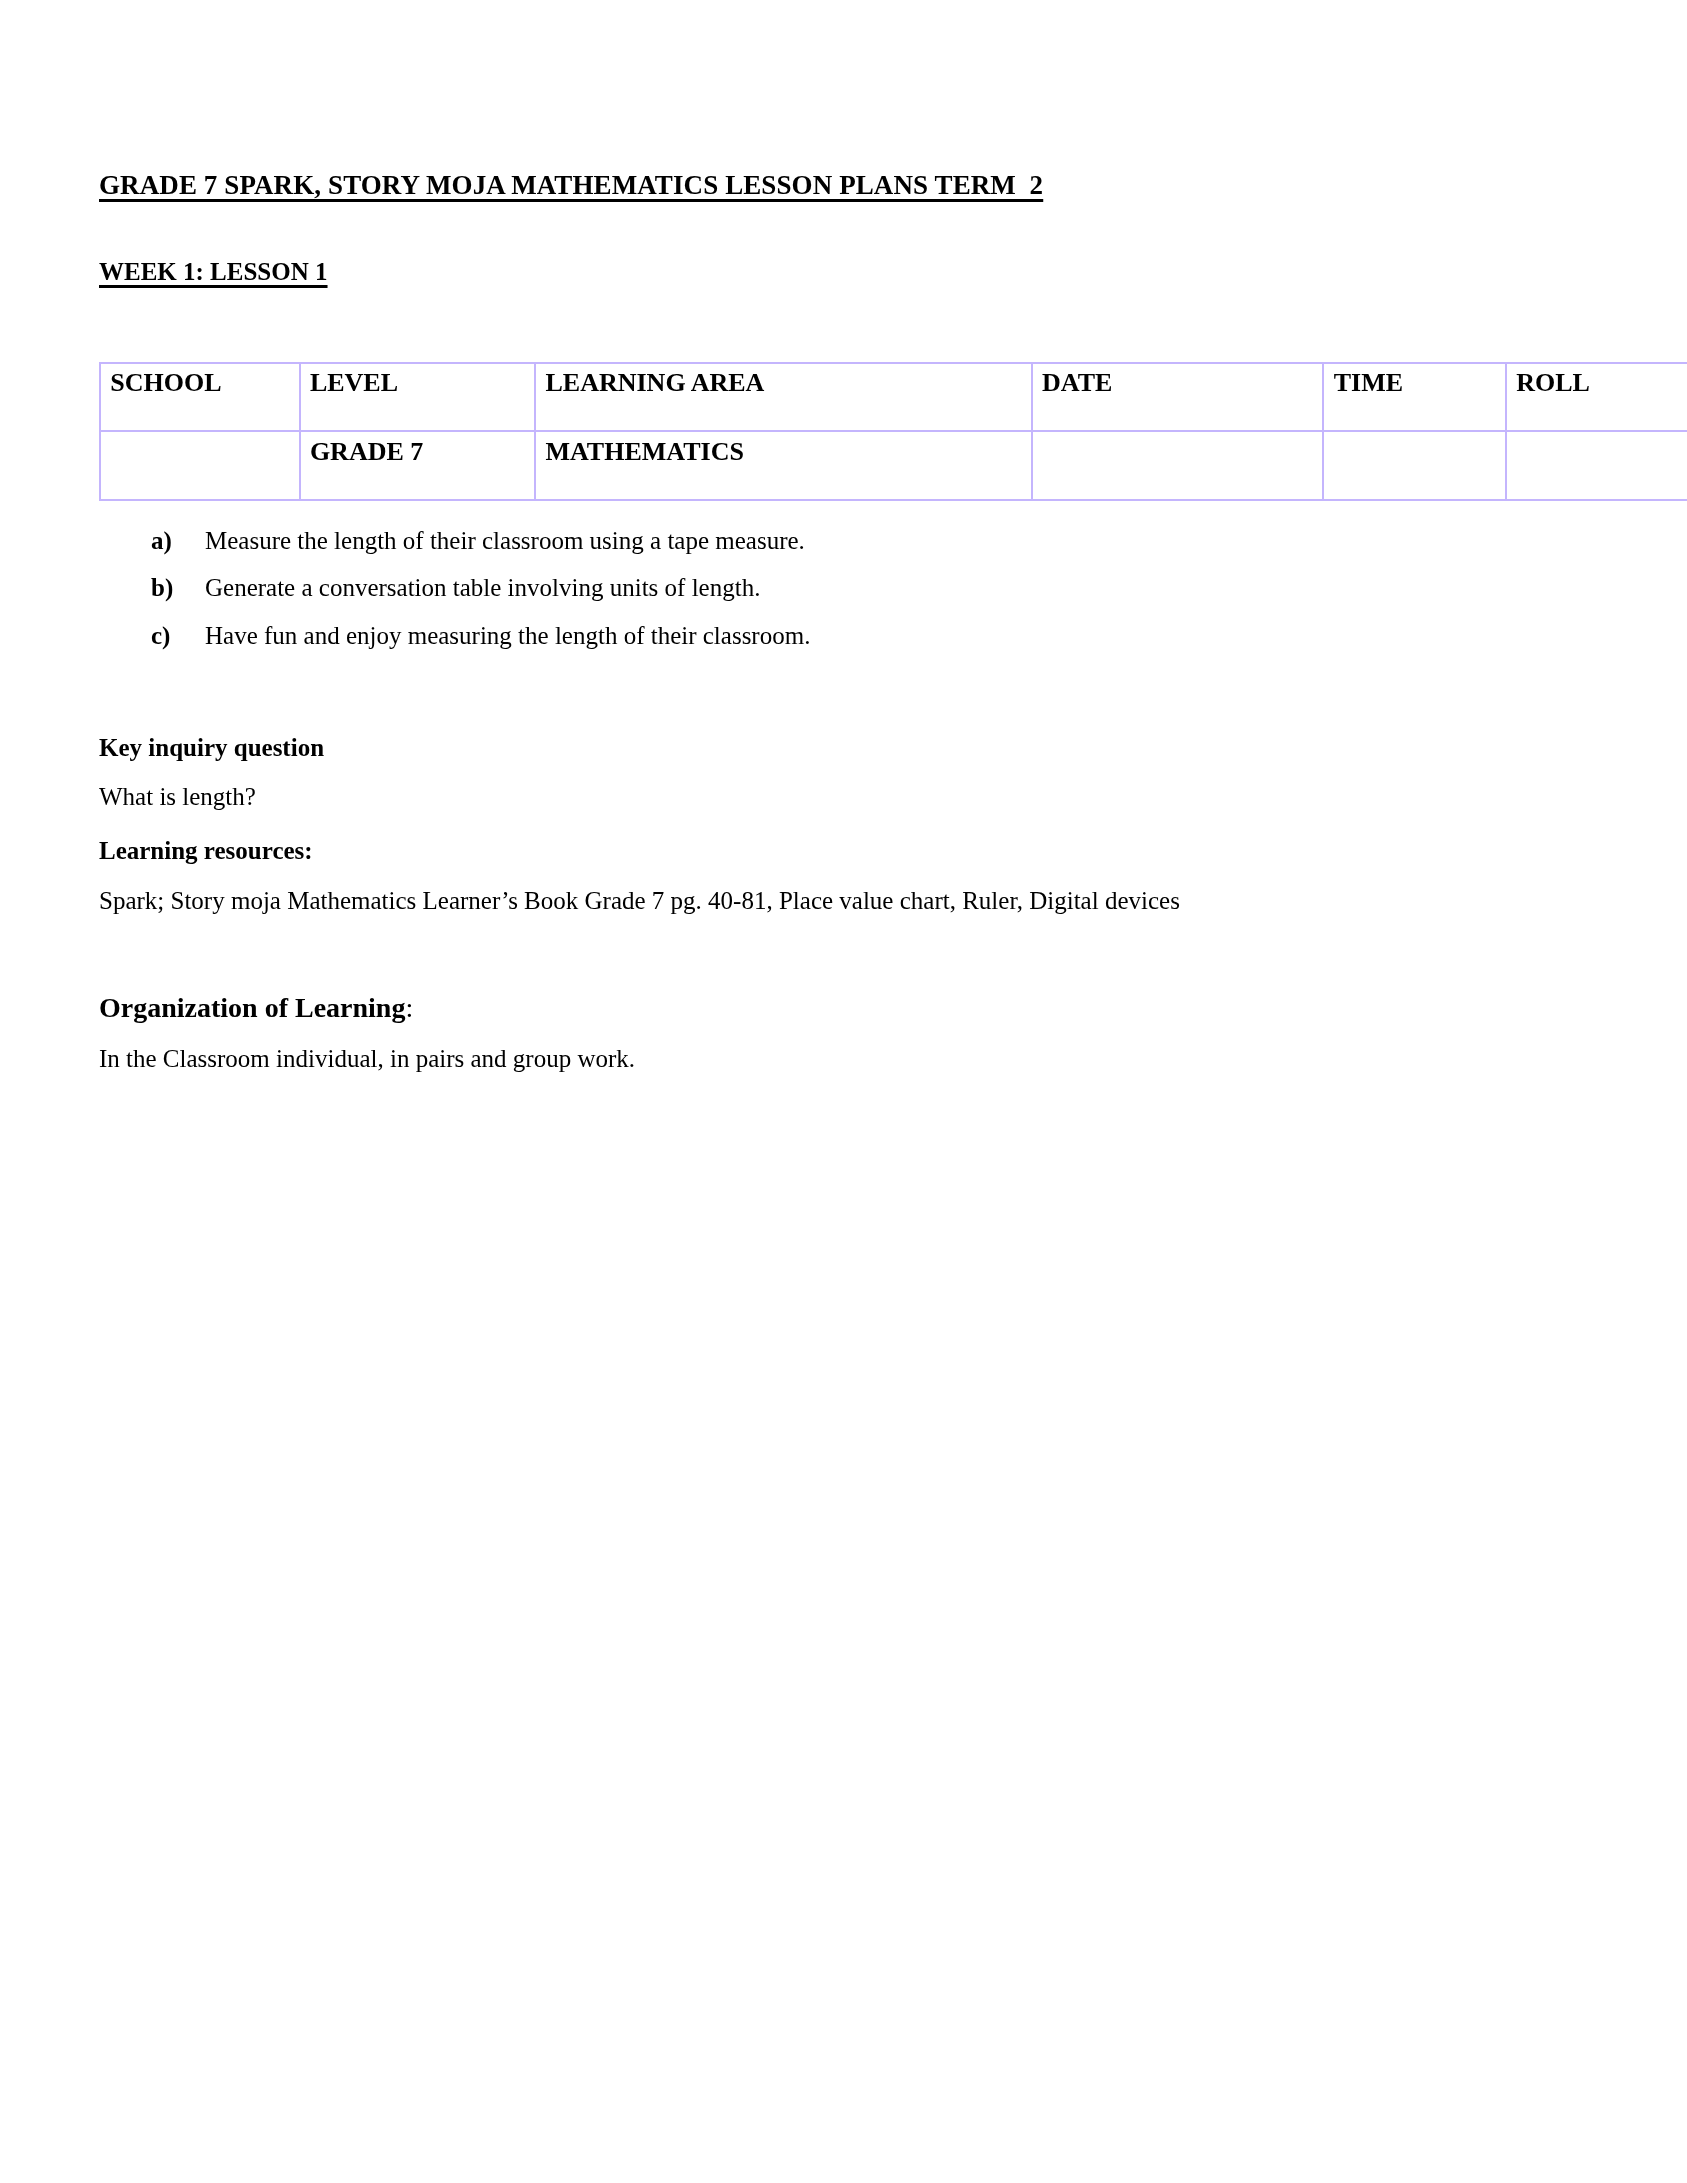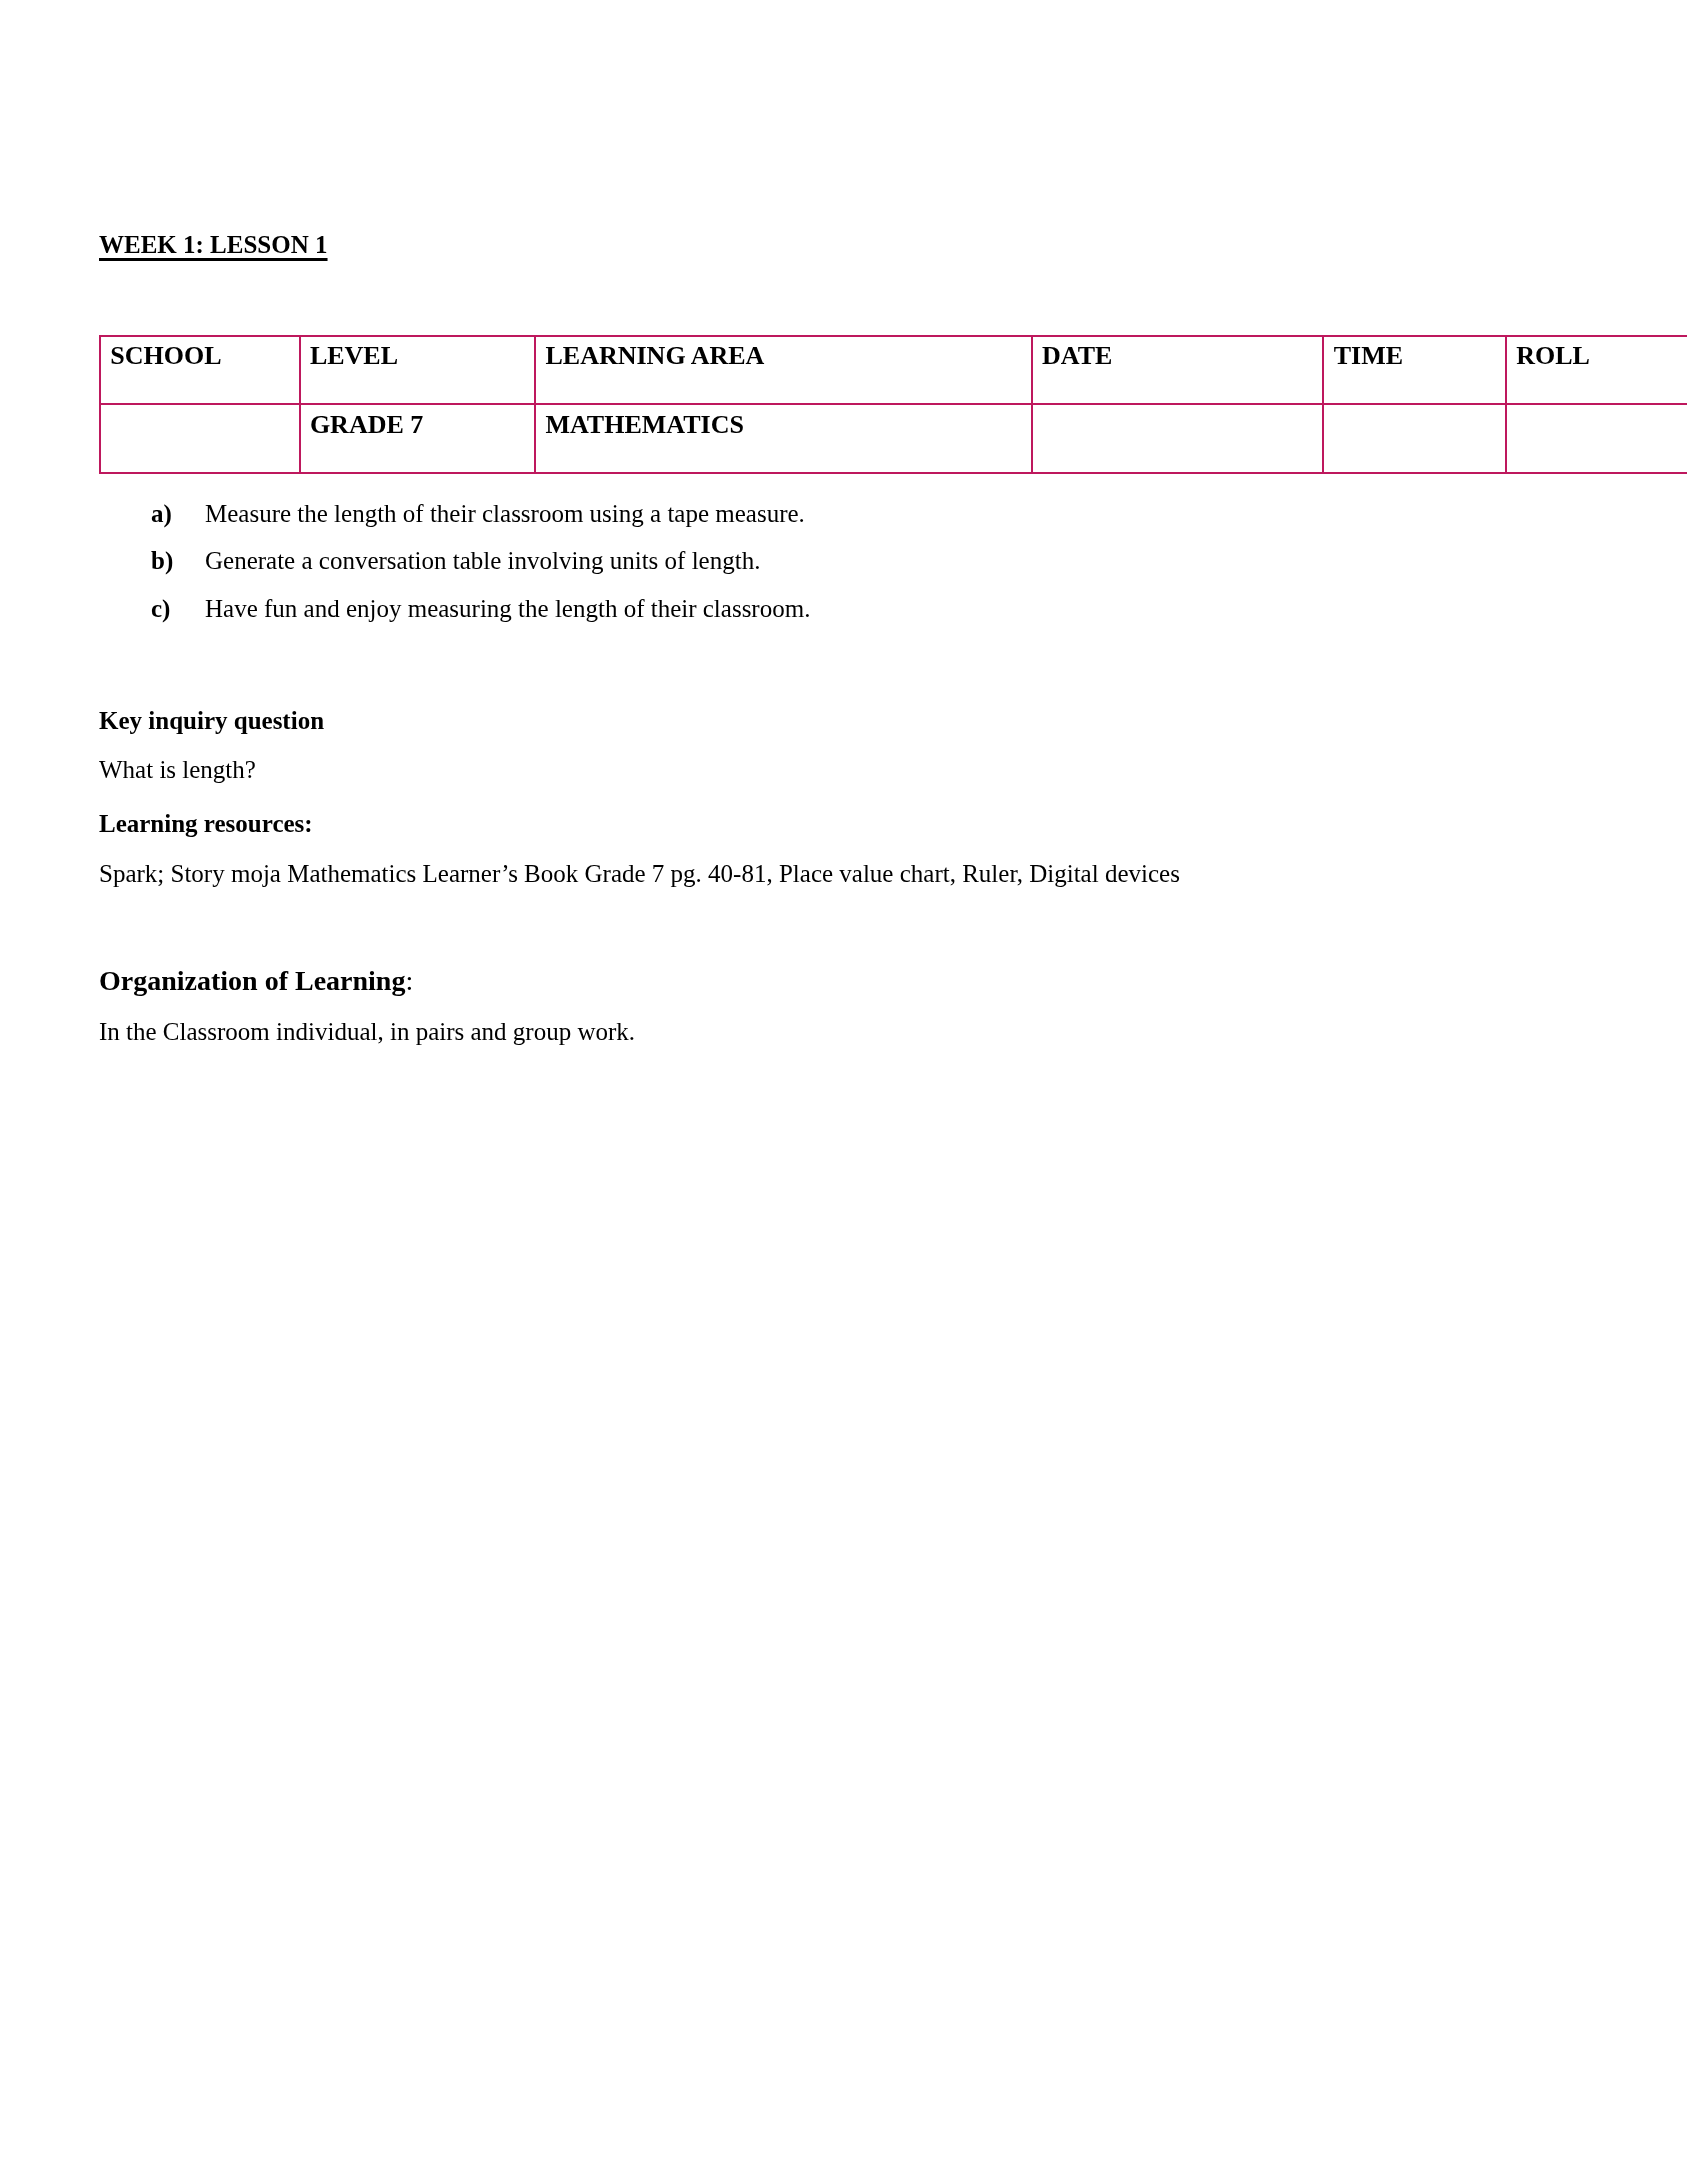--- a/index.html
+++ b/index.html
@@ -49,21 +49,21 @@
   
   .info-table-wrap {
     margin-top: 78px;
   }
   table.info-table {
     border-collapse: collapse;
     width: 1489px;
     table-layout: fixed;
   }
   table.info-table td {
-    border: 2px solid #be185d;
+    border: 2px solid #c4b5fd;
     font-size: 26px;
     font-weight: bold;
     padding: 5.3px 9.3px 4px 9.3px;
     height: 57px;
     vertical-align: top;
     line-height: 1.05;
     overflow: hidden;
   }
   .col-school { width: 179px; }
   .col-level  { width: 215px; }
@@ -147,20 +147,21 @@
   }
 
   .spacer-key { height: 52px; }
   .spacer-org { height: 49px; }
 </style>
 </head>
 <body>
 
 <div class="page">
 
+  <h1 class="doc-title">GRADE 7 SPARK, STORY MOJA MATHEMATICS LESSON PLANS TERM  2</h1>
 
   <h2 class="week-heading">WEEK 1: LESSON 1</h2>
 
   <div class="info-table-wrap">
     <table class="info-table">
       <tbody>
         <tr>
           <td class="col-school">SCHOOL</td>
           <td class="col-level">LEVEL</td>
           <td class="col-area">LEARNING AREA</td>

